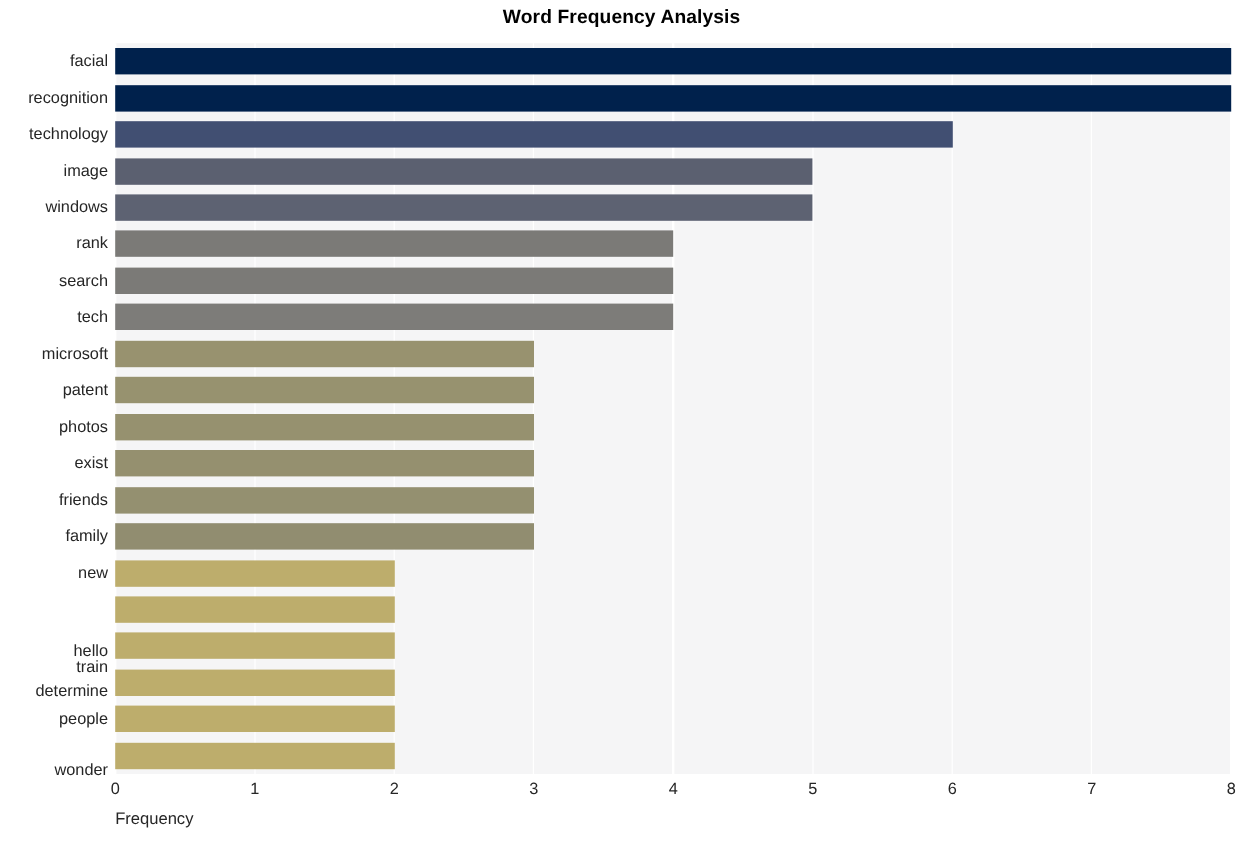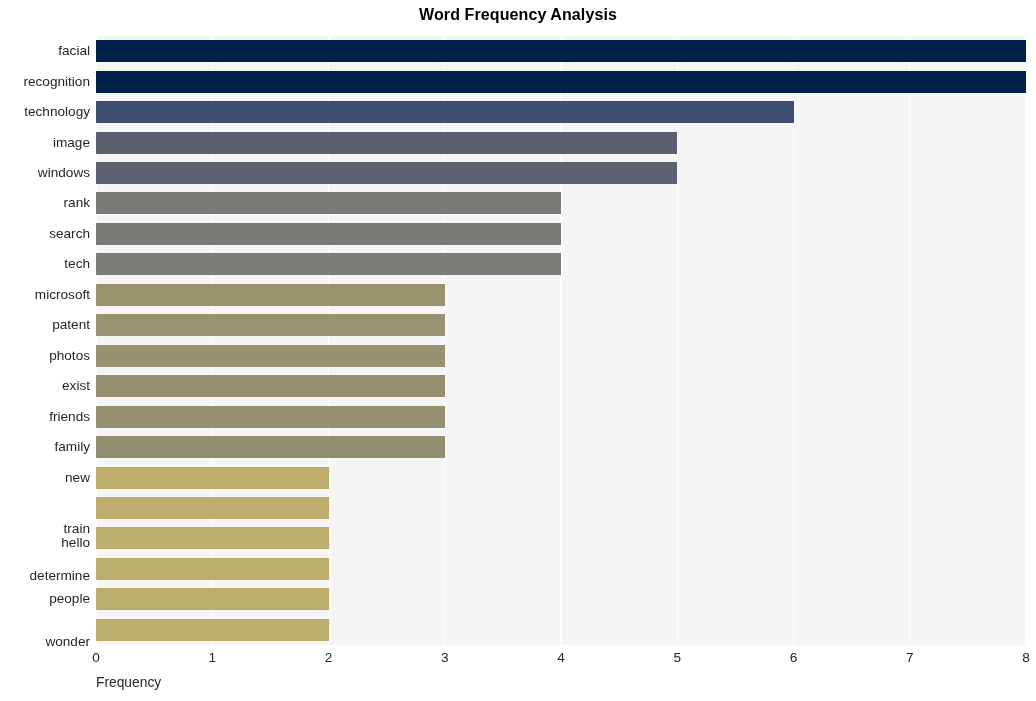--- a/index.html
+++ b/index.html
@@ -166,21 +166,21 @@
       <div class="ytick-label" style="top: 190.925px; text-align: right;">search</div>
       <div class="ytick-label" style="top: 221.375px;">tech</div>
       <div class="ytick-label" style="top: 251.825px;">microsoft</div>
       <div class="ytick-label" style="top: 282.275px;">patent</div>
       <div class="ytick-label" style="top: 312.725px;">photos</div>
       <div class="ytick-label" style="top: 343.175px;">exist</div>
       <div class="ytick-label" style="top: 373.625px;">friends</div>
       <div class="ytick-label" style="top: 404.075px;">family</div>
       <div class="ytick-label" style="top: 434.525px;">new</div>
       <div class="ytick-label" style="top: 464.975px; margin-top: 35px;">hello</div>
-      <div class="ytick-label" style="top: 486px;">train</div>
+      <div class="ytick-label" style="top: 513px;">train</div>
       <div class="ytick-label" style="top: 533px; padding-left: 28px;">determine</div>
       <div class="ytick-label" style="top: 556.325px;">people</div>
       <div class="ytick-label" style="top: 599px;">wonder</div>
     </div>
 
   <div id="xlabels-layer">
       <div class="xtick-label" style="left: 96px;">0</div>
       <div class="xtick-label" style="left: 212.25px;">1</div>
       <div class="xtick-label" style="left: 328.5px;">2</div>
       <div class="xtick-label" style="left: 444.75px;">3</div>

